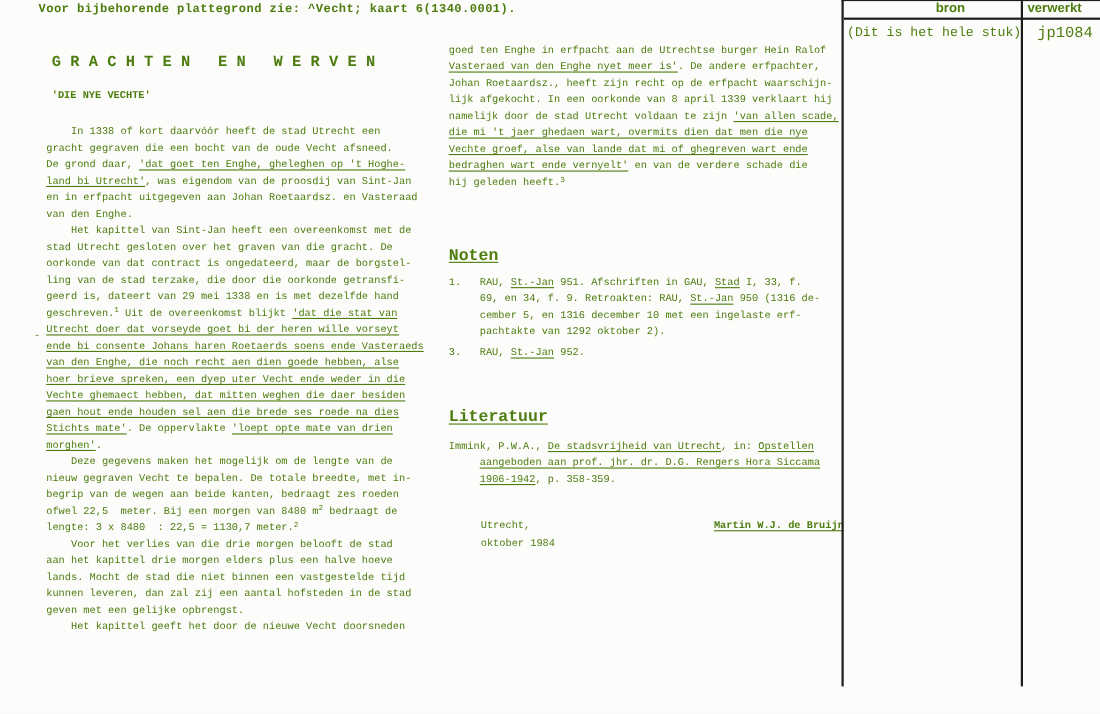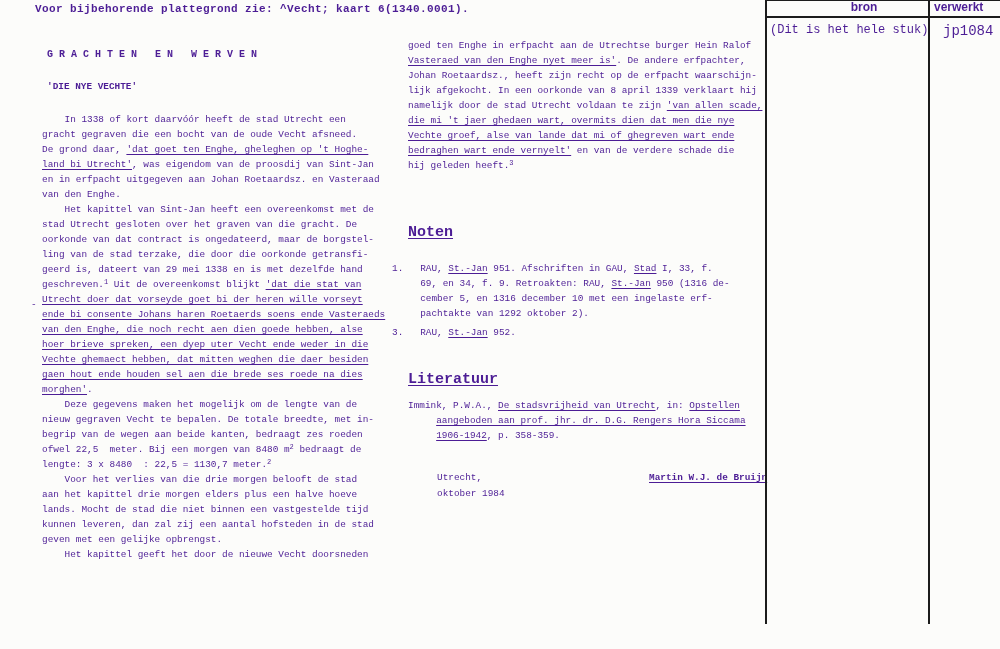--- a/index.html
+++ b/index.html
@@ -1,44 +1,44 @@
 <!DOCTYPE html>
 <html><head>
 <meta charset="utf-8">
 <style>
   html,body { margin:0; padding:0; background:#e8e8e8; }
   .page {
     position:relative; width:1000px; height:649px;
     background:#fcfcfa; overflow:hidden;
-    font-family:"Liberation Mono", monospace; color:#4c1d95;text-decoration:underline;
+    font-family:"Liberation Mono", monospace; color:#4d7c0f;text-decoration:underline;
   }
   .top-line {
     position:absolute; left:35px; top:3px;
     font-size:11px; font-weight:700; letter-spacing:0.4px; white-space:pre;
   }
   .heading {
     position:absolute; left:47px; top:49px;
-    font-size:10px; font-weight:700; white-space:pre;
+    font-size:14px; font-weight:700; white-space:pre;
   }
   .subheading {
     position:absolute; left:47px; top:81px;
     font-size:9.4px; font-weight:700; white-space:pre;
   }
   .left-lines  { position:absolute; left:42px;  top:112px; }
   .right-lines { position:absolute; left:408px; top:38px; }
   .tl { white-space:pre; font-size:9.4px; line-height:15px; height:15px; }
   .u   { text-decoration:underline; text-underline-offset:2px; }
   .sup { font-size:7px; position:relative; top:-3.5px; }
   .margin-dash { position:absolute; left:31px; top:299px; font-size:9.4px; }
   .u-head {
     font-size:15px; font-weight:700;
     text-decoration:underline; text-underline-offset:2px; white-space:pre;
   }
   .noten-h { position:absolute; left:408px; top:224px; }
-  .notes   { position:absolute; left:392px; top:249px;margin-top:12px; }
+  .notes   { position:absolute; left:408px; top:249px; }
   .note    { margin-bottom:4px; }
   .lit-h   { position:absolute; left:408px; top:371px; }
   .lit     { position:absolute; left:408px; top:398px; }
   .footer-block  { position:absolute; left:411px; top:470px;margin-left:26px; }
   .footer-block .tl { line-height:16px; height:16px; }
   .footer-author {
     position:absolute; left:609px; top:472px;
     font-size:9.4px; font-weight:600;
     text-decoration:underline; text-underline-offset:2px; white-space:pre;padding-left:40px;
   }
@@ -83,20 +83,21 @@
       <div class="tl">oorkonde van dat contract is ongedateerd, maar de borgstel-</div>
       <div class="tl">ling van de stad terzake, die door die oorkonde getransfi-</div>
       <div class="tl">geerd is, dateert van 29 mei 1338 en is met dezelfde hand</div>
       <div class="tl">geschreven.<span class="sup">1</span> Uit de overeenkomst blijkt <span class="u">'dat die stat van</span></div>
       <div class="tl"><span class="u">Utrecht doer dat vorseyde goet bi der heren wille vorseyt</span></div>
       <div class="tl"><span class="u">ende bi consente Johans haren Roetaerds soens ende Vasteraeds</span></div>
       <div class="tl"><span class="u">van den Enghe, die noch recht aen dien goede hebben, alse</span></div>
       <div class="tl"><span class="u">hoer brieve spreken, een dyep uter Vecht ende weder in die</span></div>
       <div class="tl"><span class="u">Vechte ghemaect hebben, dat mitten weghen die daer besiden</span></div>
       <div class="tl"><span class="u">gaen hout ende houden sel aen die brede ses roede na dies</span></div>
+      <div class="tl"><span class="u">Stichts mate'</span>. De oppervlakte <span class="u">'loept opte mate van drien</span></div>
       <div class="tl"><span class="u">morghen'</span>.</div>
       <div class="tl">    Deze gegevens maken het mogelijk om de lengte van de</div>
       <div class="tl">nieuw gegraven Vecht te bepalen. De totale breedte, met in-</div>
       <div class="tl">begrip van de wegen aan beide kanten, bedraagt zes roeden</div>
       <div class="tl">ofwel 22,5  meter. Bij een morgen van 8480 m<span class="sup">2</span> bedraagt de</div>
       <div class="tl">lengte: 3 x 8480  : 22,5 = 1130,7 meter.<span class="sup">2</span></div>
       <div class="tl">    Voor het verlies van die drie morgen belooft de stad</div>
       <div class="tl">aan het kapittel drie morgen elders plus een halve hoeve</div>
       <div class="tl">lands. Mocht de stad die niet binnen een vastgestelde tijd</div>
       <div class="tl">kunnen leveren, dan zal zij een aantal hofsteden in de stad</div>

